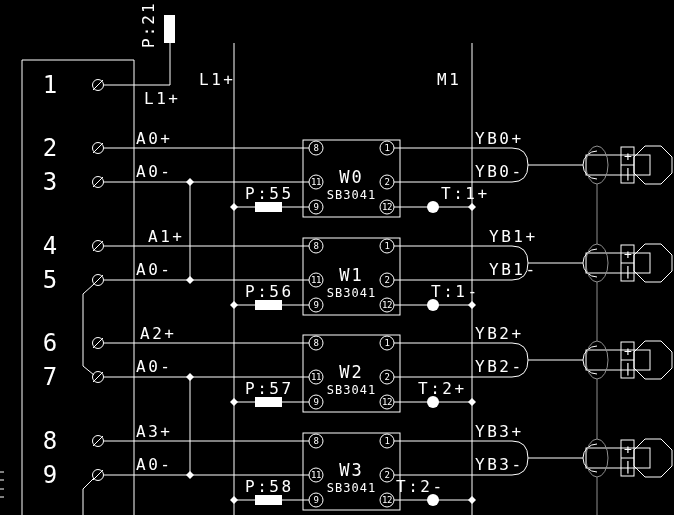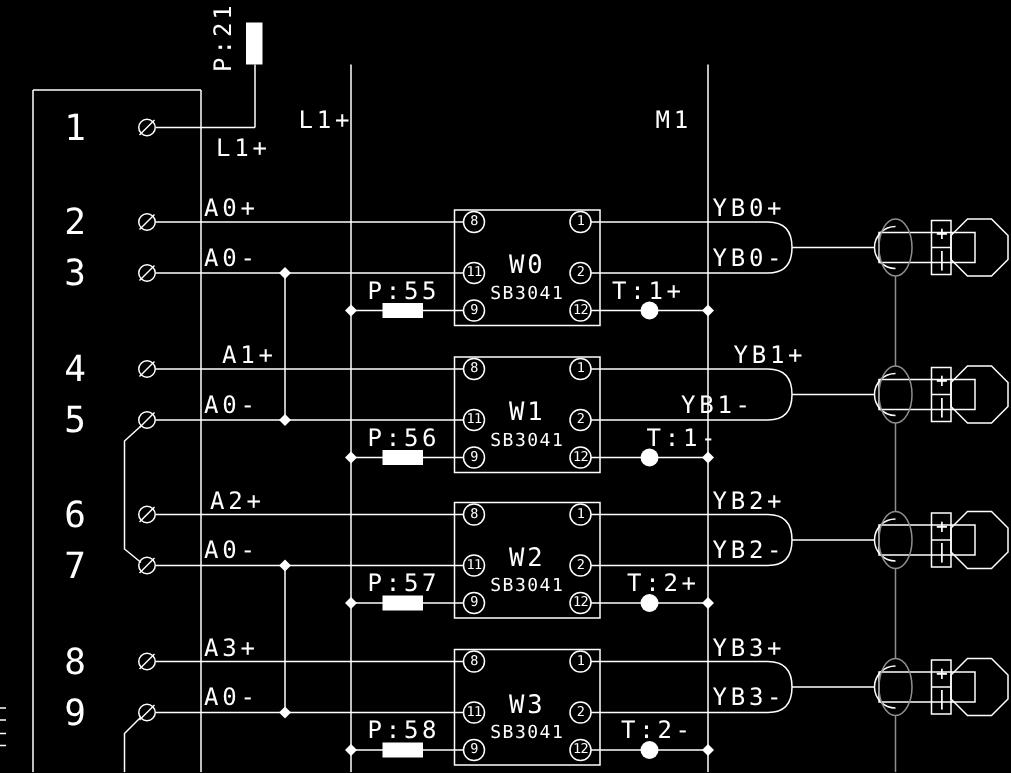--- a/index.html
+++ b/index.html
@@ -223,42 +223,42 @@
   <div class="tnum" style="top:267px">5</div>
   <div class="tnum" style="top:330px">6</div>
   <div class="tnum" style="top:364px">7</div>
   <div class="tnum" style="top:428px">8</div>
   <div class="tnum" style="top:462px">9</div>
 
   <div class="ch" style="top:148px">
     <div class="lbl" style="left:136px;top:-18px">A0+</div>
     <div class="lbl" style="left:136px;top:15px">A0-</div>
     <div class="lbl" style="left:245px;top:37px">P:55</div>
-    <div class="lbl" style="left:408px;top:37px">T:1+</div>
+    <div class="lbl" style="left:441px;top:37px">T:1+</div>
     <div class="lbl" style="left:475px;top:-18px">YB0+</div>
     <div class="lbl" style="left:475px;top:15px">YB0-</div>
     <div class="mname">W0</div>
     <div class="mpart">SB3041</div>
     <span class="pin" style="left:308px;top:-6px">8</span>
     <span class="pin" style="left:308px;top:28px">11</span>
     <span class="pin" style="left:308px;top:53px">9</span>
     <span class="pin" style="left:379px;top:-6px">1</span>
     <span class="pin" style="left:379px;top:28px">2</span>
     <span class="pin" style="left:379px;top:53px">12</span>
     <span class="vmark" style="left:621px;top:1px">+</span>
     <span class="vmark" style="left:621px;top:18px">|</span>
   </div>
 
   <div class="ch" style="top:246px">
     <div class="lbl" style="left:148px;top:-18px">A1+</div>
     <div class="lbl" style="left:136px;top:15px">A0-</div>
     <div class="lbl" style="left:245px;top:37px">P:56</div>
     <div class="lbl" style="left:431px;top:37px">T:1-</div>
     <div class="lbl" style="left:489px;top:-18px">YB1+</div>
-    <div class="lbl" style="left:454px;top:15px">YB1-</div>
+    <div class="lbl" style="left:489px;top:15px">YB1-</div>
     <div class="mname">W1</div>
     <div class="mpart">SB3041</div>
     <span class="pin" style="left:308px;top:-6px">8</span>
     <span class="pin" style="left:308px;top:28px">11</span>
     <span class="pin" style="left:308px;top:53px">9</span>
     <span class="pin" style="left:379px;top:-6px">1</span>
     <span class="pin" style="left:379px;top:28px">2</span>
     <span class="pin" style="left:379px;top:53px">12</span>
     <span class="vmark" style="left:621px;top:1px">+</span>
     <span class="vmark" style="left:621px;top:18px">|</span>
@@ -280,21 +280,21 @@
     <span class="pin" style="left:379px;top:28px">2</span>
     <span class="pin" style="left:379px;top:53px">12</span>
     <span class="vmark" style="left:621px;top:1px">+</span>
     <span class="vmark" style="left:621px;top:18px">|</span>
   </div>
 
   <div class="ch" style="top:441px">
     <div class="lbl" style="left:136px;top:-18px">A3+</div>
     <div class="lbl" style="left:136px;top:15px">A0-</div>
     <div class="lbl" style="left:245px;top:37px">P:58</div>
-    <div class="lbl" style="left:414px;top:37px">T:2-</div>
+    <div class="lbl" style="left:396px;top:37px">T:2-</div>
     <div class="lbl" style="left:475px;top:-18px">YB3+</div>
     <div class="lbl" style="left:475px;top:15px">YB3-</div>
     <div class="mname">W3</div>
     <div class="mpart">SB3041</div>
     <span class="pin" style="left:308px;top:-6px">8</span>
     <span class="pin" style="left:308px;top:28px">11</span>
     <span class="pin" style="left:308px;top:53px">9</span>
     <span class="pin" style="left:379px;top:-6px">1</span>
     <span class="pin" style="left:379px;top:28px">2</span>
     <span class="pin" style="left:379px;top:53px">12</span>

